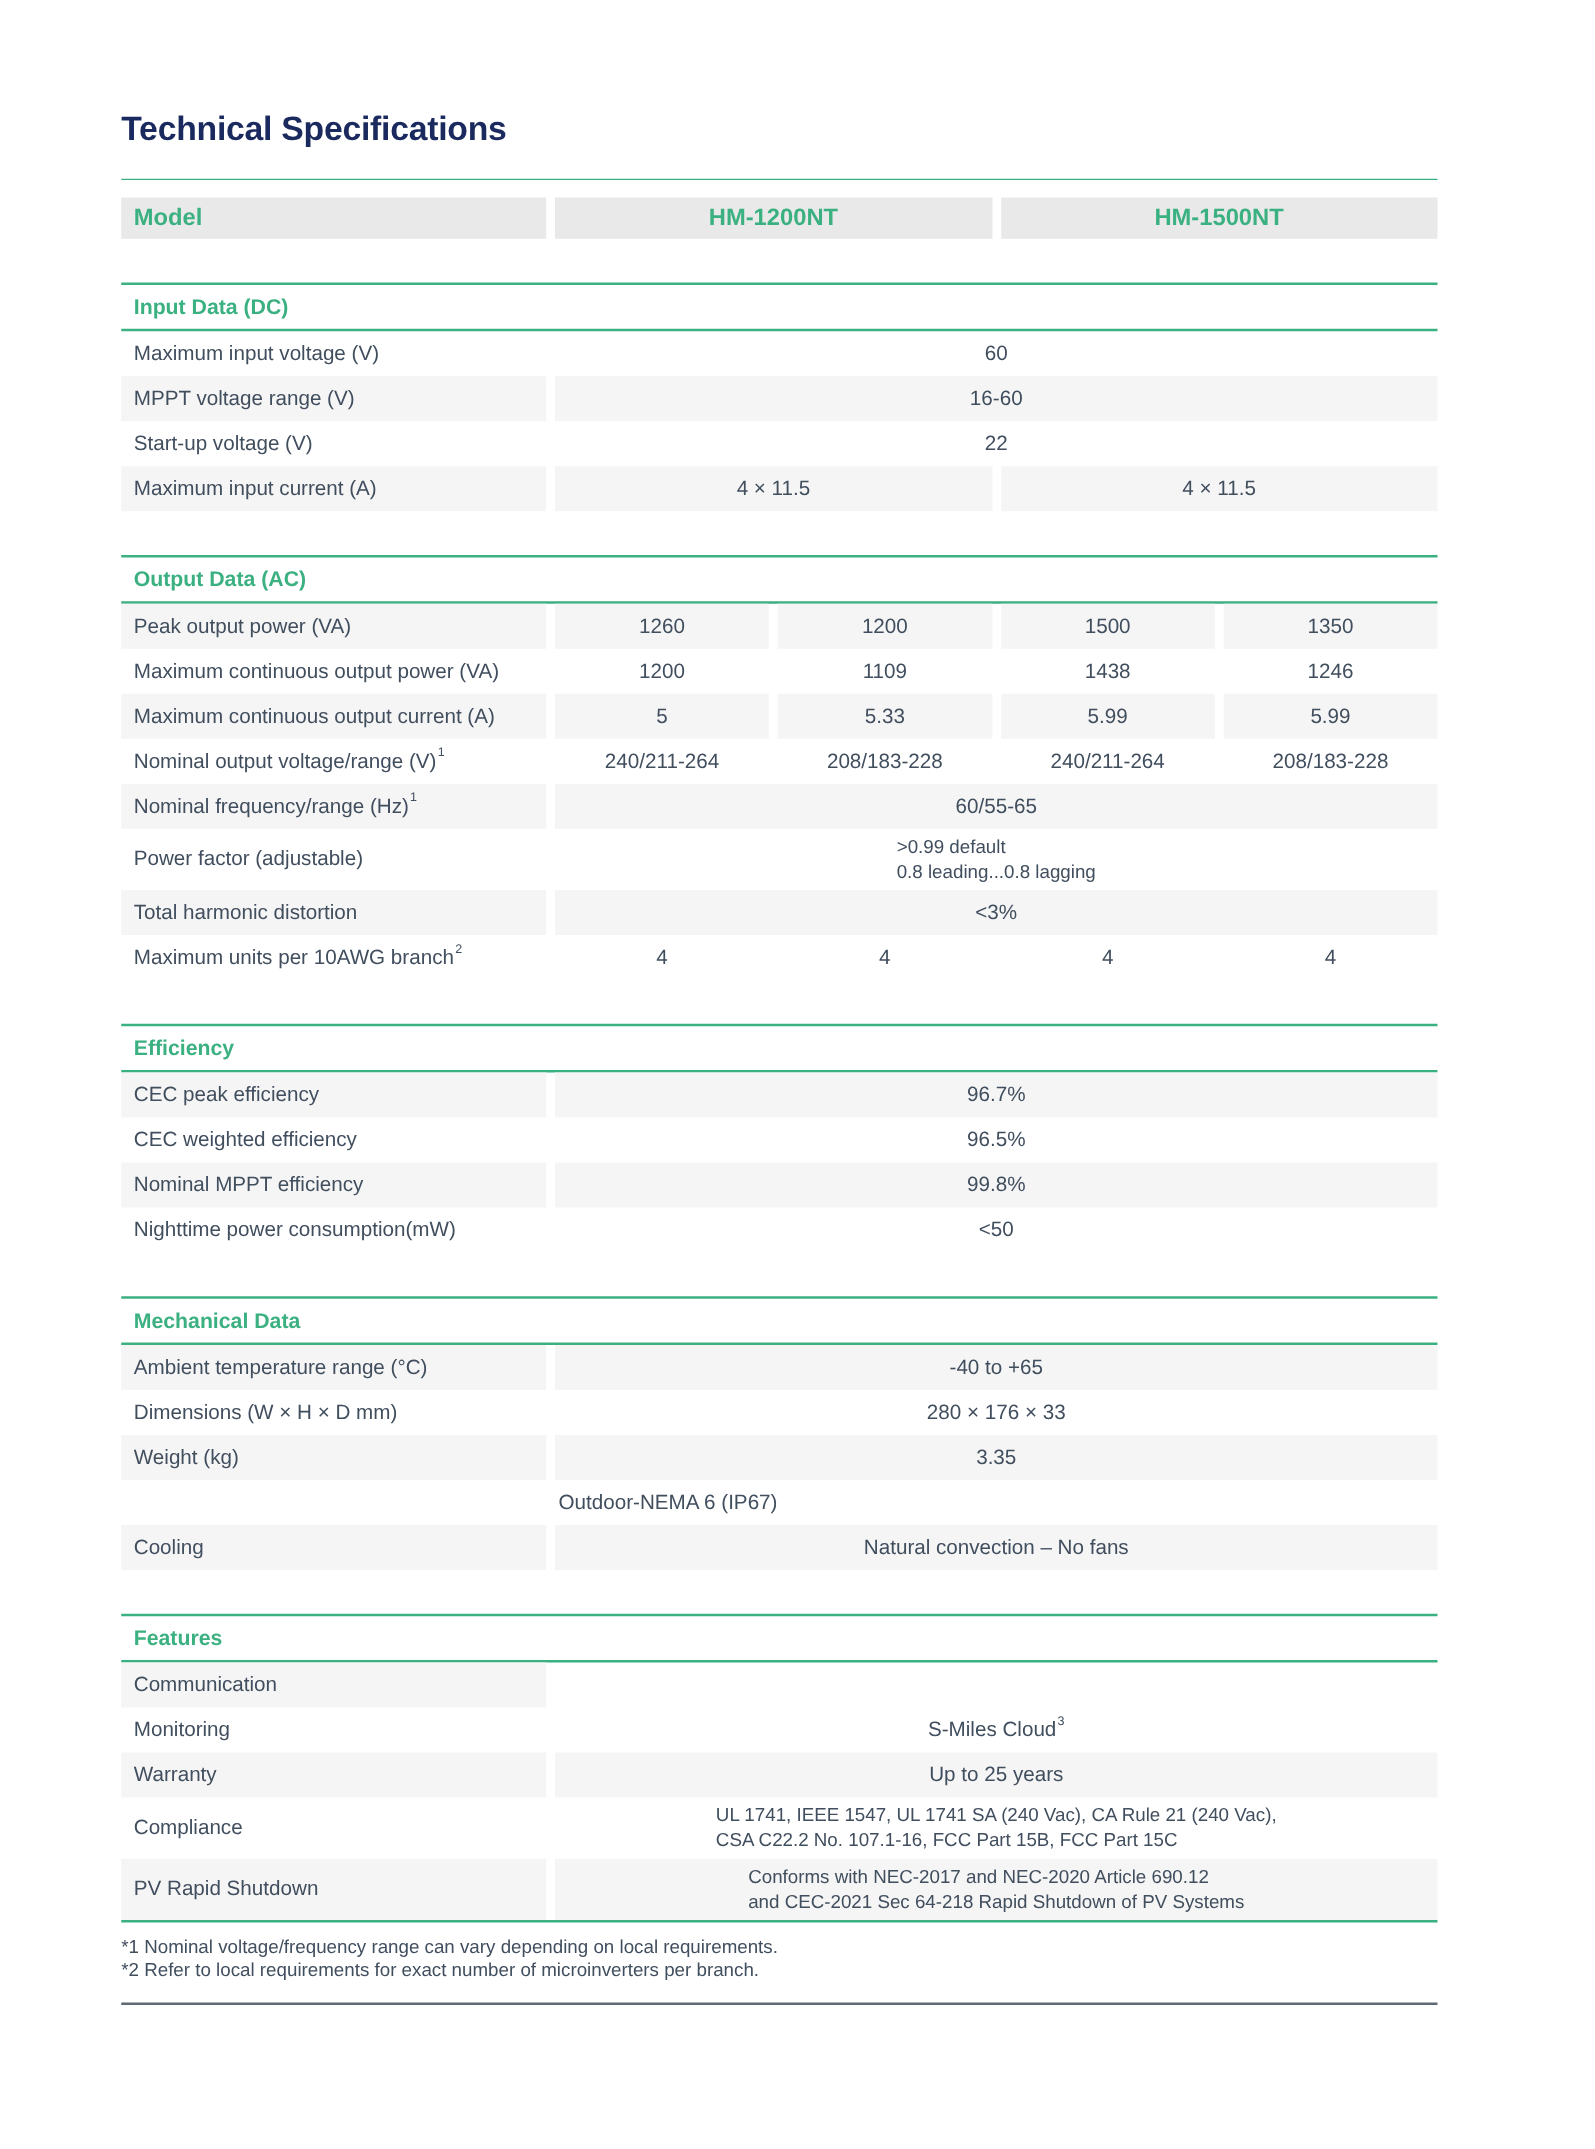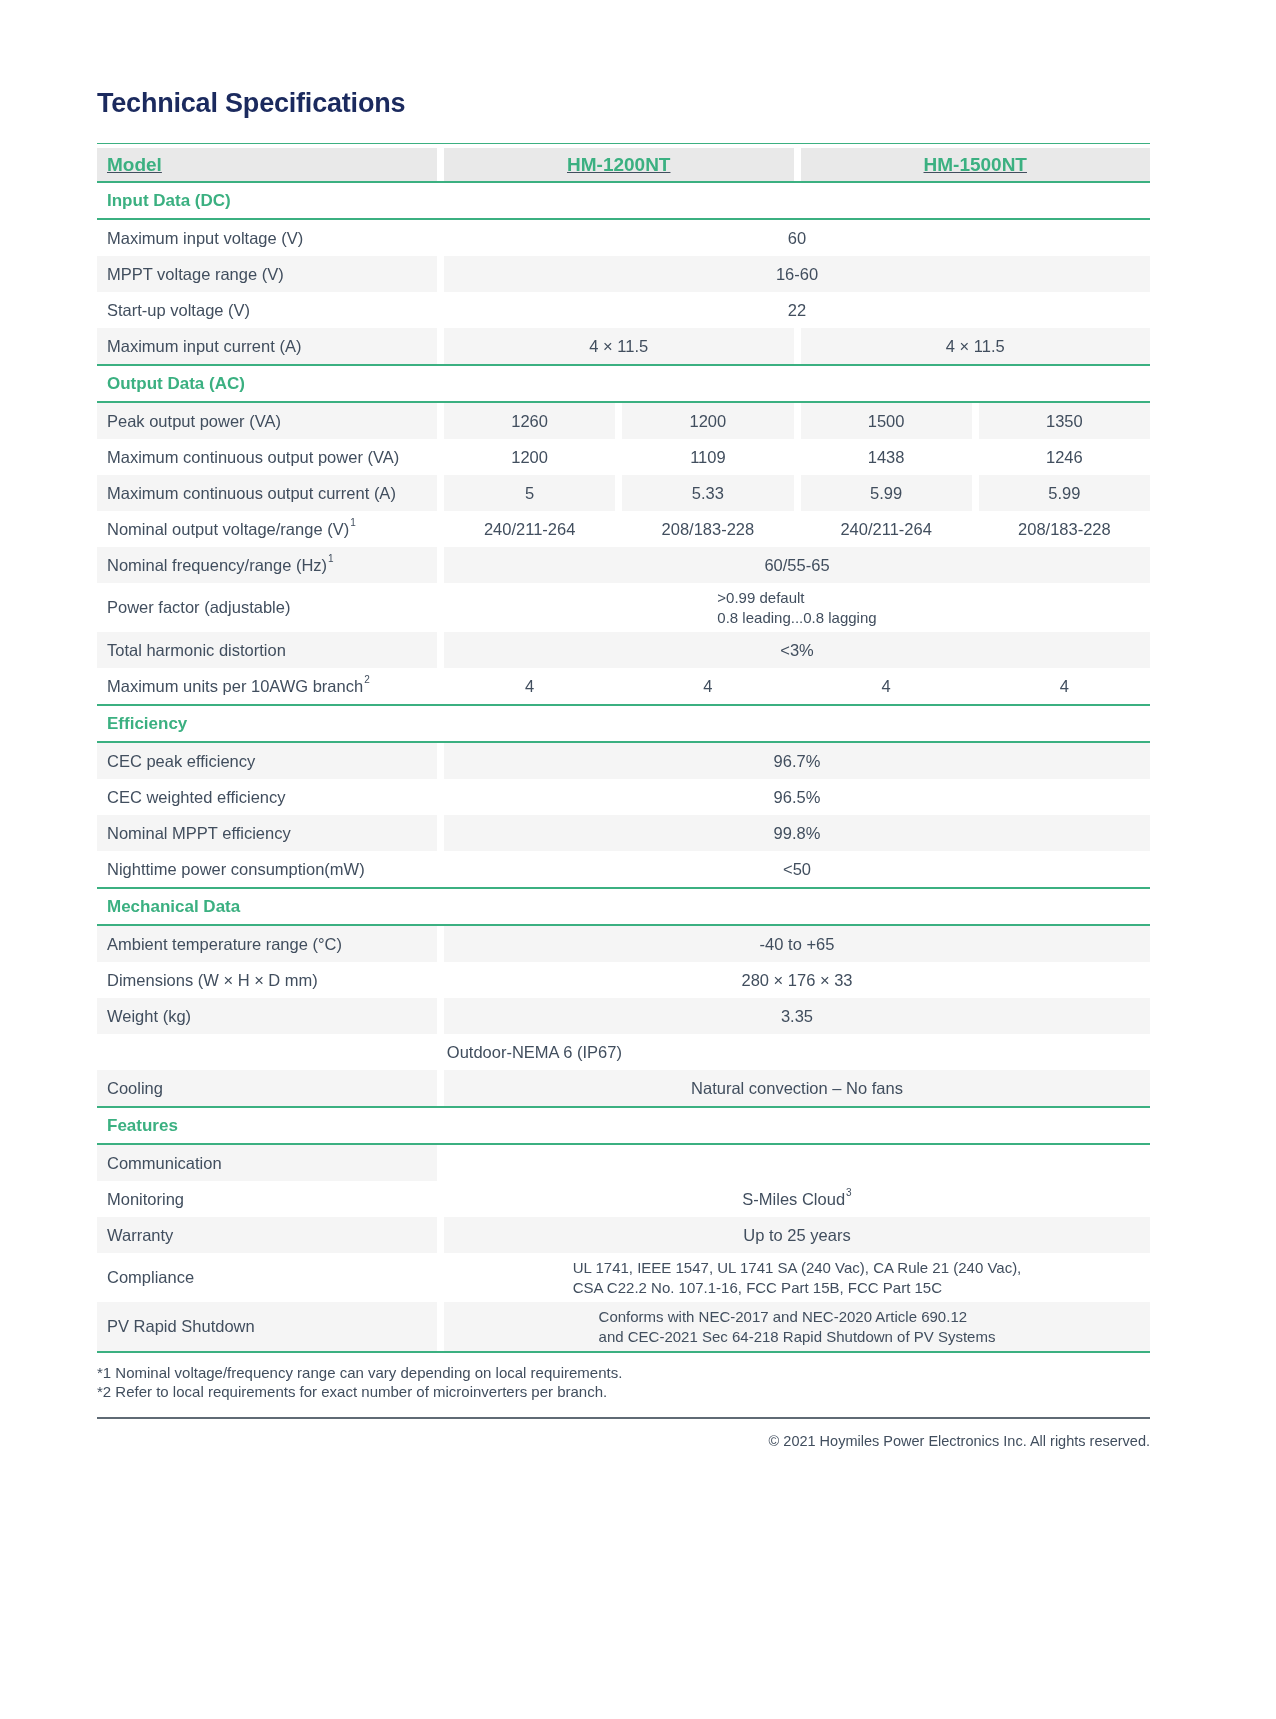--- a/index.html
+++ b/index.html
@@ -21,31 +21,32 @@
   h1.title{
     font-size:27px;font-weight:bold;color:var(--navy);
     margin:0 0 24px 0;letter-spacing:-0.2px;
   }
   .spec-table{width:100%;border-bottom:2px solid var(--accent);}
   .thead,.row{
     display:grid;
     grid-template-columns:340px repeat(4,1fr);
     column-gap:7px;
   }
-  .thead{border-top:1px solid var(--accent);padding-top:4px;border-bottom:0;text-decoration:underline;}
+  .thead{border-top:1px solid var(--accent);padding-top:14px;border-bottom:0;}
   .thead .cell{
     background:var(--headbg);
     color:var(--accent);font-weight:bold;font-size:19px;
     min-height:33px;
   }
   .section-title{
     color:var(--accent);font-weight:bold;font-size:17px;
     padding:8px 0 7px 10px;
     border-top:2px solid var(--accent);
     border-bottom:2px solid var(--accent);
+    margin-top:35px;
   } 
   .row{min-height:36px;}
   .row.shaded .cell{background:var(--shade);}
   .cell{
     display:flex;align-items:center;
     font-size:16.5px;line-height:1.25;
   }
   .cell.label{justify-content:flex-start;padding:4px 6px 4px 10px;text-align:left;}
   .cell.value{justify-content:center;text-align:left;padding:4px 4px;}
   .cell.multiline{white-space:pre-line;font-size:15px;line-height:1.3;padding:5px 4px;}
@@ -204,14 +205,13 @@
       </div>
   </div>
 
   <div class="footnotes" id="footnotes">
       <div class="footnote">*1 Nominal voltage/frequency range can vary depending on local requirements.</div>
       <div class="footnote">*2 Refer to local requirements for exact number of microinverters per branch.</div>
     </div>
 
   <hr class="footer-divider">
 
-  <div class="copyright">© 2021 Hoymiles Power Electronics Inc. All rights reserved.</div>
 </div>
 
 </body></html>

